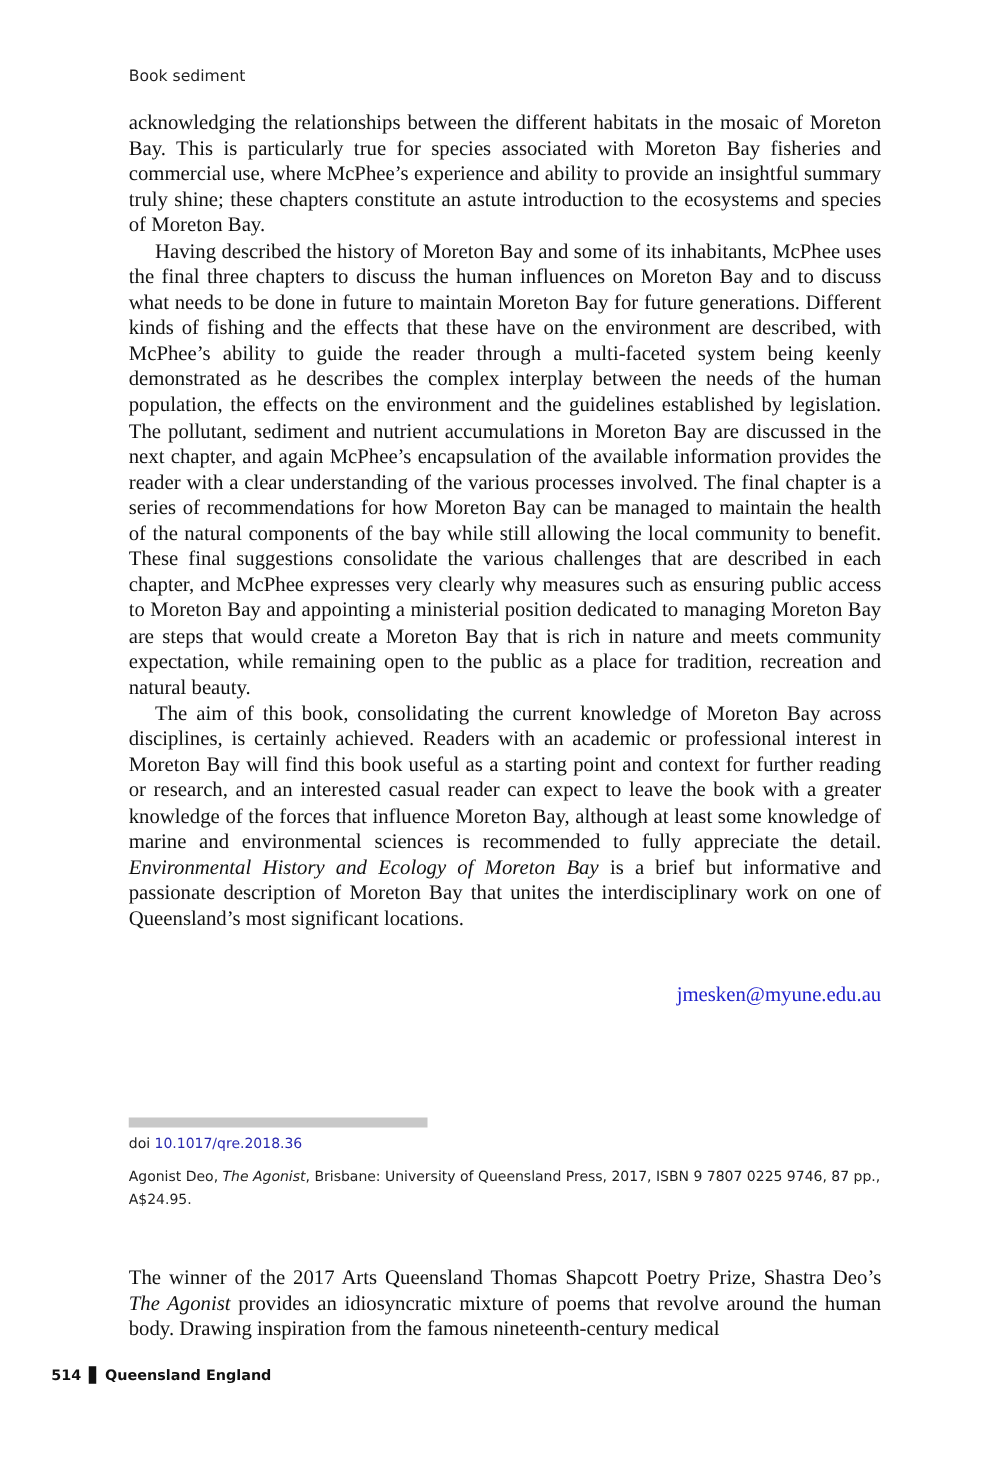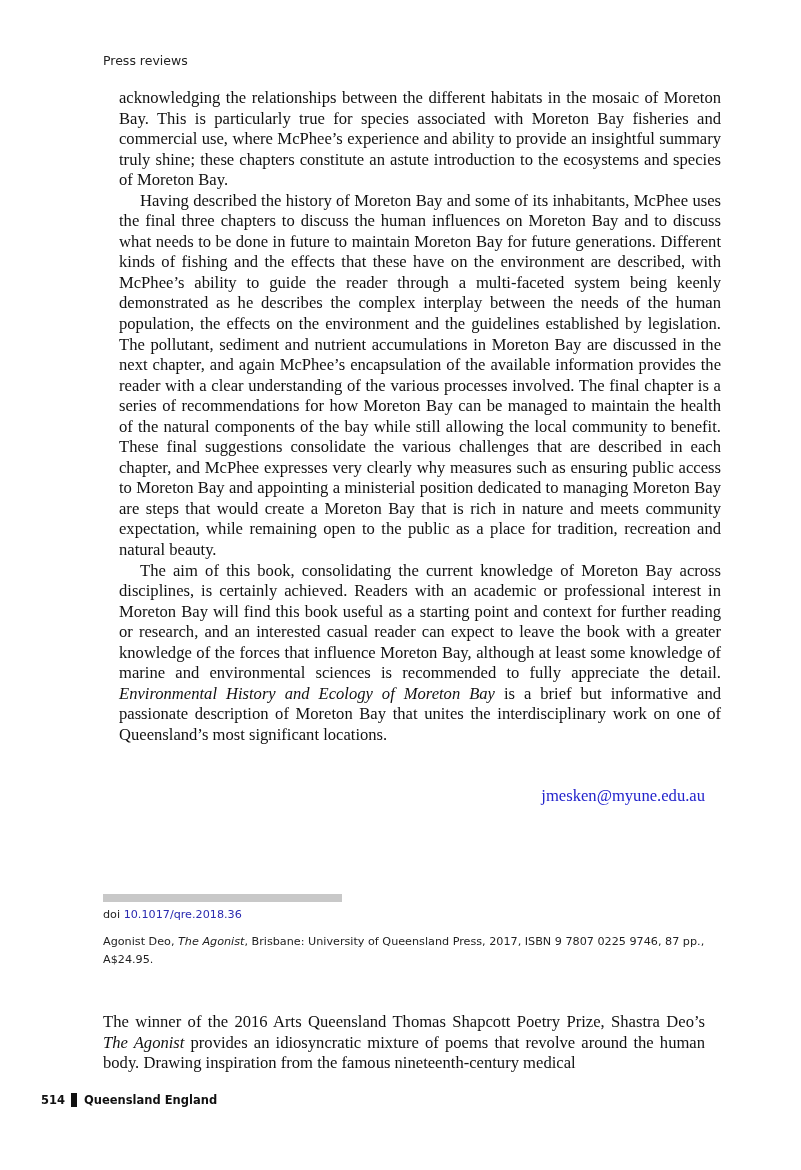--- a/index.html
+++ b/index.html
@@ -8,21 +8,21 @@
       position: absolute; left: 103px; top: 53px;
       font-family: "DejaVu Sans", sans-serif; font-size: 12.5px; color: #222;
     }
     .body-text {
       position: absolute; left: 103px; width: 602px;
       font-family: "Liberation Serif", serif; font-size: 16.6px; line-height: 20.55px;
       text-align: justify; color: #111;
     }
     .body-text p { margin: 0; }
     .body-text p.indent { text-indent: 21px; }
-    #main-text { top: 88px; margin-left: 16px; }
+    #main-text { top: 88px; }
     .signature {
       position: absolute; right: 96px; top: 785px; text-align: right;
       font-family: "Liberation Serif", serif; font-size: 16.6px; line-height: 22px;
     }
     .sig-name { font-weight: bold; }
     .sig-email { color: #2222cc; text-decoration: none; }
     .rule-bar {
       position: absolute; left: 103px; top: 894px; width: 239px; height: 8px; background: #c8c8c8;
     }
     .doi-line {
@@ -38,21 +38,21 @@
     .footer {
       position: absolute; left: 41px; top: 1093px;
       font-family: "DejaVu Sans", sans-serif; font-size: 11.5px; font-weight: bold; color: #111;
       display: flex; align-items: center;
     }
     .footer-block { display: inline-block; width: 6px; height: 14px; background: #111; margin: 0 7px 0 6px; }
   </style>
 </head>
 <body>
 
-<div class="running-head">Press reviews</div>
+<div class="running-head">Book sediment</div>
 
 <div class="body-text" id="main-text">
   <p>acknowledging the relationships between the different habitats in the mosaic of Moreton Bay. This is particularly true for species associated with Moreton Bay fisheries and commercial use, where McPhee’s experience and ability to provide an insightful summary truly shine; these chapters constitute an astute introduction to the ecosystems and species of Moreton Bay.</p>
   <p class="indent">Having described the history of Moreton Bay and some of its inhabitants, McPhee uses the final three chapters to discuss the human influences on Moreton Bay and to discuss what needs to be done in future to maintain Moreton Bay for future generations. Different kinds of fishing and the effects that these have on the environment are described, with McPhee’s ability to guide the reader through a multi-faceted system being keenly demonstrated as he describes the complex interplay between the needs of the human population, the effects on the environment and the guidelines established by legislation. The pollutant, sediment and nutrient accumulations in Moreton Bay are discussed in the next chapter, and again McPhee’s encapsulation of the available information provides the reader with a clear understanding of the various processes involved. The final chapter is a series of recommendations for how Moreton Bay can be managed to maintain the health of the natural components of the bay while still allowing the local community to benefit. These final suggestions consolidate the various challenges that are described in each chapter, and McPhee expresses very clearly why measures such as ensuring public access to Moreton Bay and appointing a ministerial position dedicated to managing Moreton Bay are steps that would create a Moreton Bay that is rich in nature and meets community expectation, while remaining open to the public as a place for tradition, recreation and natural beauty.</p>
   <p class="indent"><span>The aim of this book, consolidating the current knowledge of Moreton Bay across disciplines, is certainly achieved. Readers with an academic or professional interest in Moreton Bay will find this book useful as a starting point and context for further reading or research, and an interested casual reader can expect to leave the book with a greater knowledge of the forces that influence Moreton Bay, although at least some knowledge of marine and environmental sciences is recommended to fully appreciate the detail. </span><i>Environmental History and Ecology of Moreton Bay</i><span> is a brief but informative and passionate description of Moreton Bay that unites the interdisciplinary work on one of Queensland’s most significant locations.</span></p>
 </div>
 
 <div class="signature">
   <a class="sig-email">jmesken@myune.edu.au</a>
 </div>
@@ -60,20 +60,20 @@
 <div class="rule-bar"></div>
 
 <div class="doi-line">
   <span>doi</span>
   <a class="doi-link">10.1017/qre.2018.36</a>
 </div>
 
 <div class="citation"><span>Agonist Deo, </span><i>The Agonist</i><span>, Brisbane: University of Queensland Press, 2017, ISBN 9 7807 0225 9746, 87 pp., A$24.95.</span></div>
 
 <div class="body-text" id="second-review">
-  <p><span>The winner of the 2016 Arts Queensland Thomas Shapcott Poetry Prize, Shastra Deo’s </span><i>The Agonist</i><span> provides an idiosyncratic mixture of poems that revolve around the human body. Drawing inspiration from the famous nineteenth-century medical</span></p>
+  <p><span>The winner of the 2017 Arts Queensland Thomas Shapcott Poetry Prize, Shastra Deo’s </span><i>The Agonist</i><span> provides an idiosyncratic mixture of poems that revolve around the human body. Drawing inspiration from the famous nineteenth-century medical</span></p>
 </div>
 
 <div class="footer">
   <span>514</span>
   <span class="footer-block"></span>
   <span>Queensland England</span>
 </div>
 
 </body></html>

